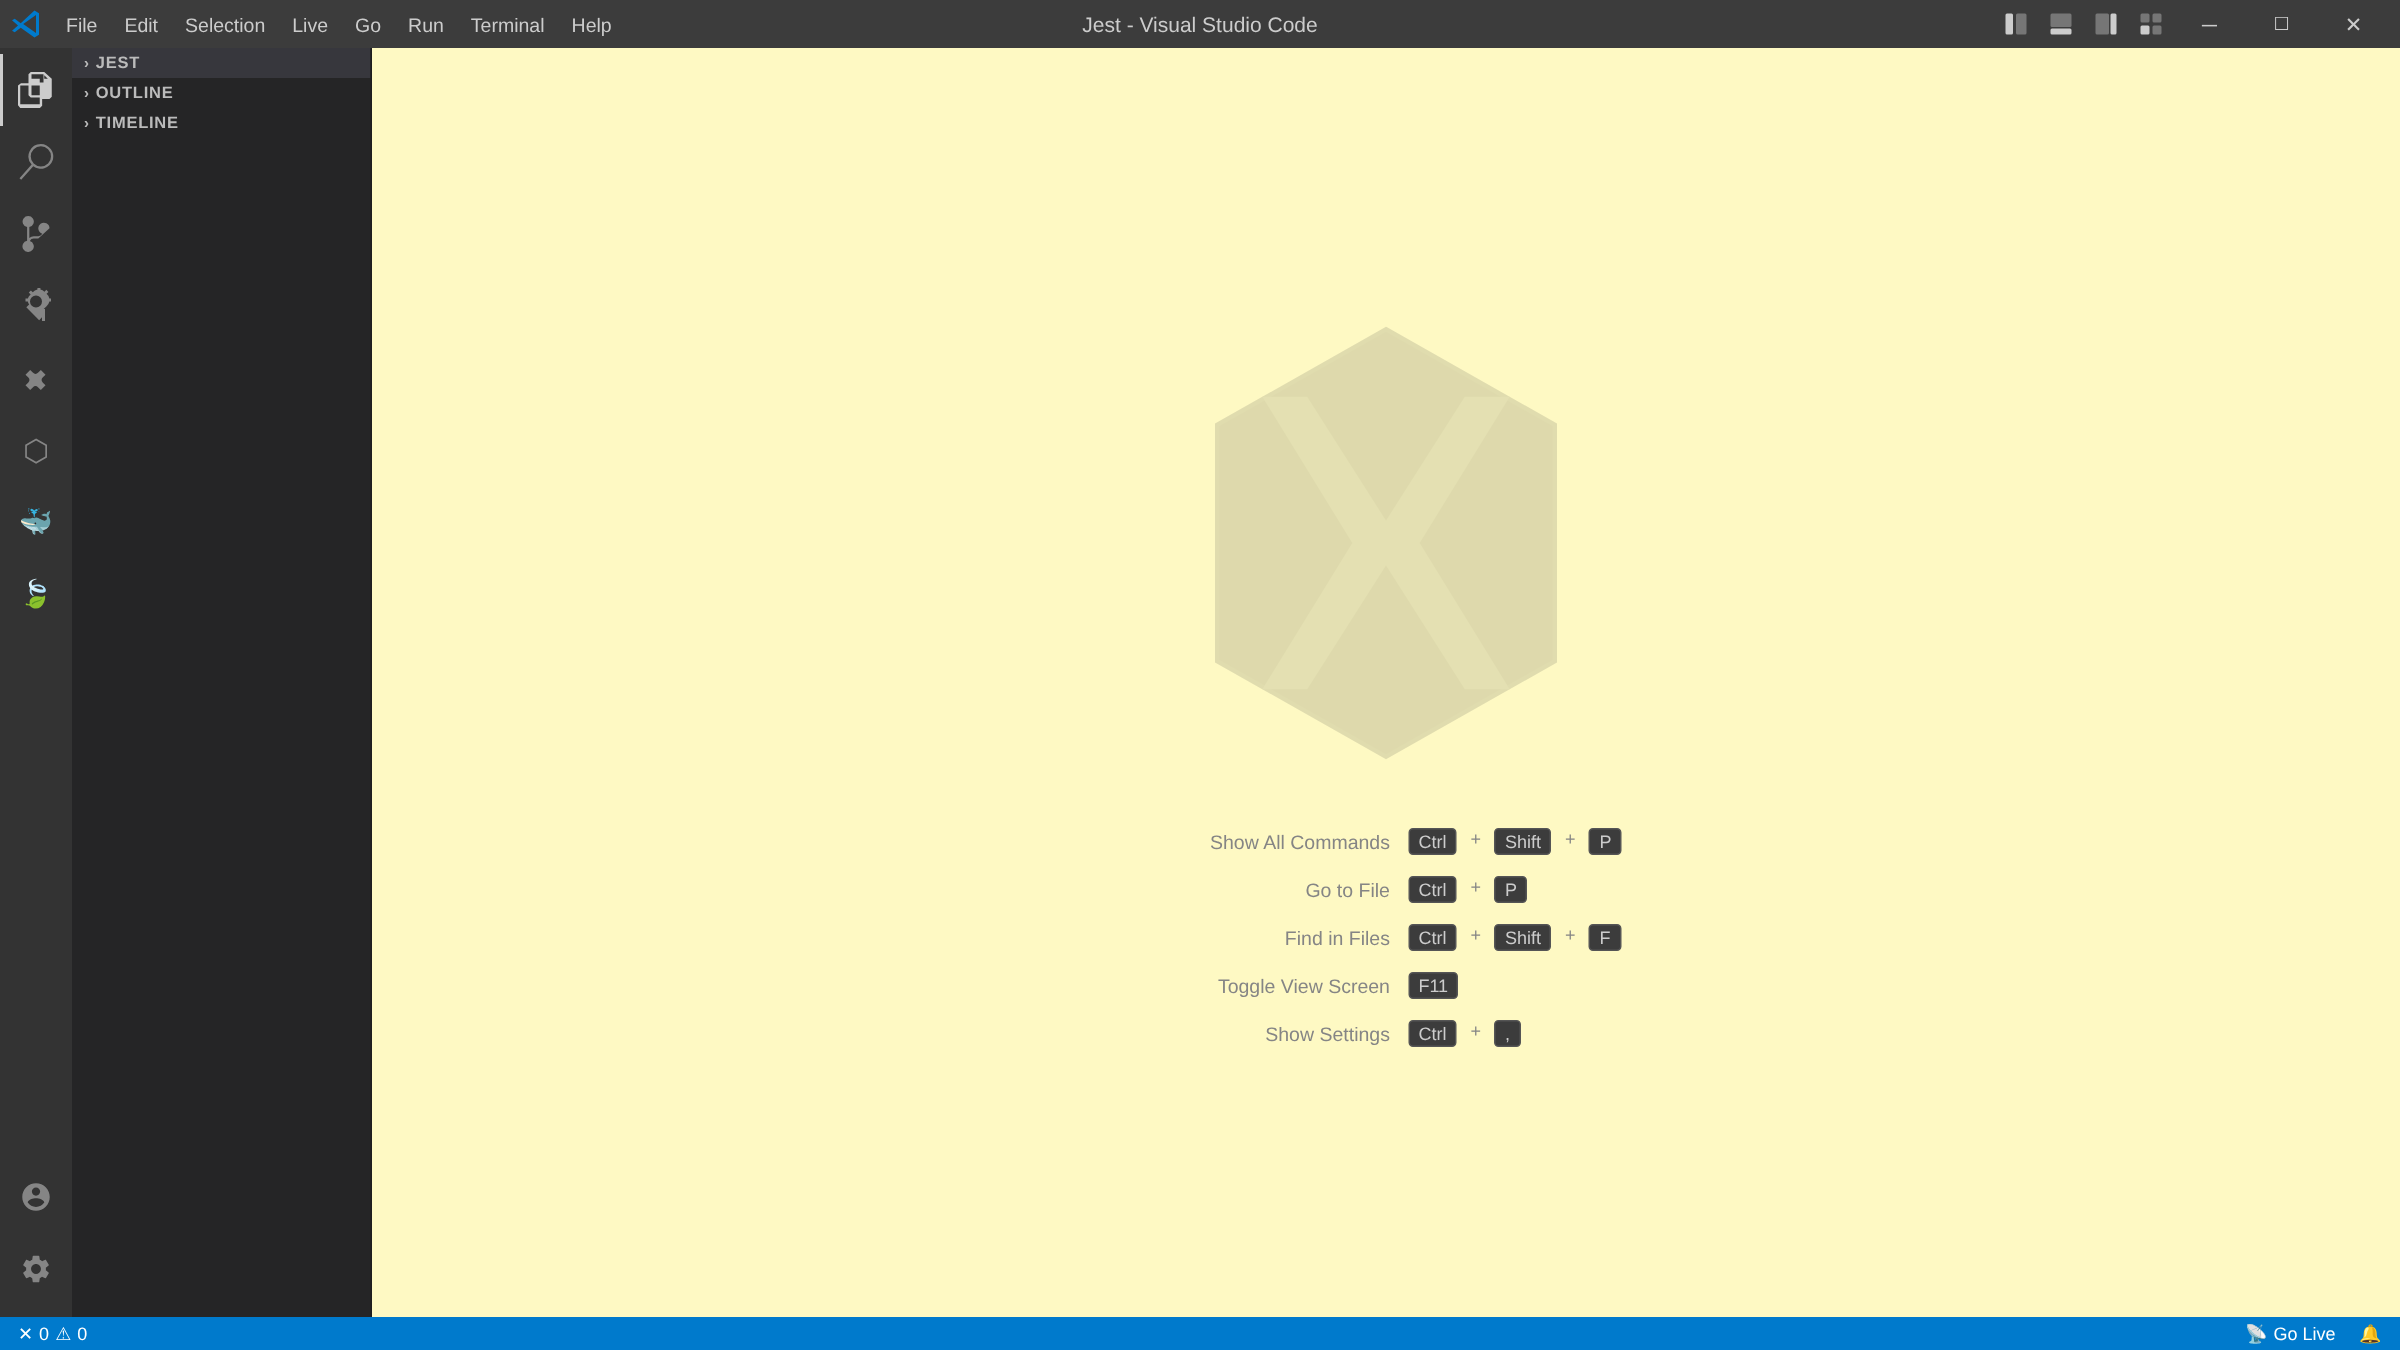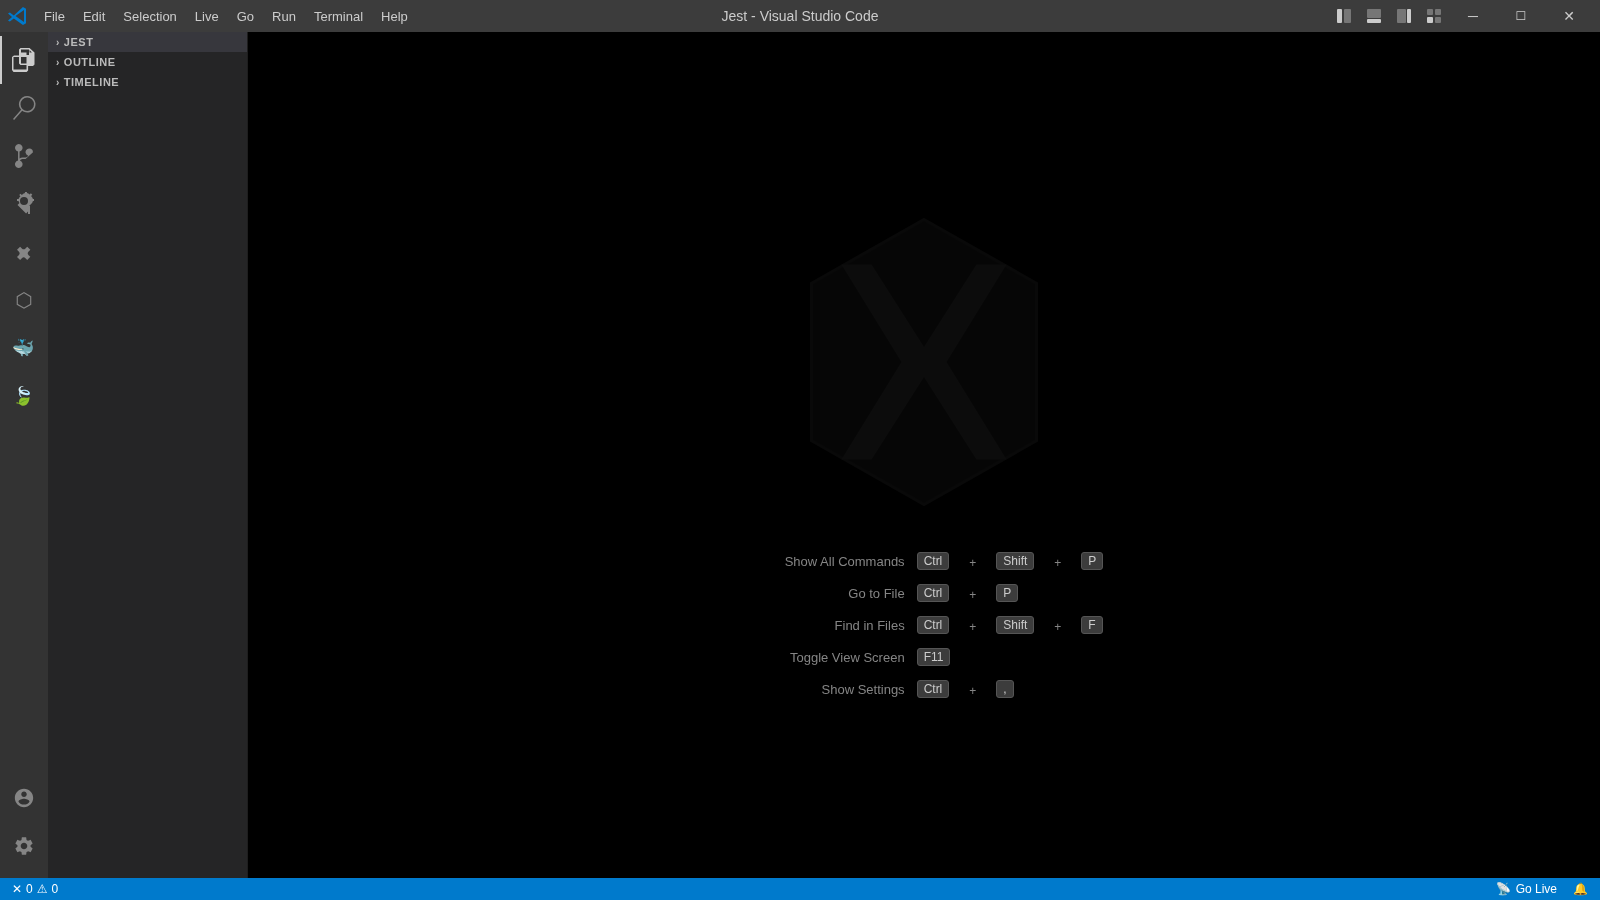--- a/index.html
+++ b/index.html
@@ -157,21 +157,21 @@
     }
     .section-item.active { background: #37373d; }
     .chevron {
       font-size: 10px;
       margin-right: 4px;
     }
 
     
     #editor-area {
       flex: 1;
-      background: #000000;
+      background: #fef9c3;
       display: flex;
       align-items: center;
       justify-content: center;
       position: relative;
     }
 
     
     #welcome-content {
       display: flex;
       flex-direction: column;
@@ -196,22 +196,22 @@
       gap: 12px;
     }
     .shortcut-label {
       color: #858585;
       font-size: 13px;
       text-align: right;
       min-width: 160px;
     }
     .shortcut-keys {
       display: flex;
-      align-items: flex-end;
-      gap: 20px;
+      align-items: flex-start;
+      gap: 9px;
     }
     .key {
       background: #3c3c3c;
       border: 1px solid #555;
       border-radius: 3px;
       padding: 1px 6px;
       font-size: 12px;
       color: #cccccc;
     }
     .key-sep {

